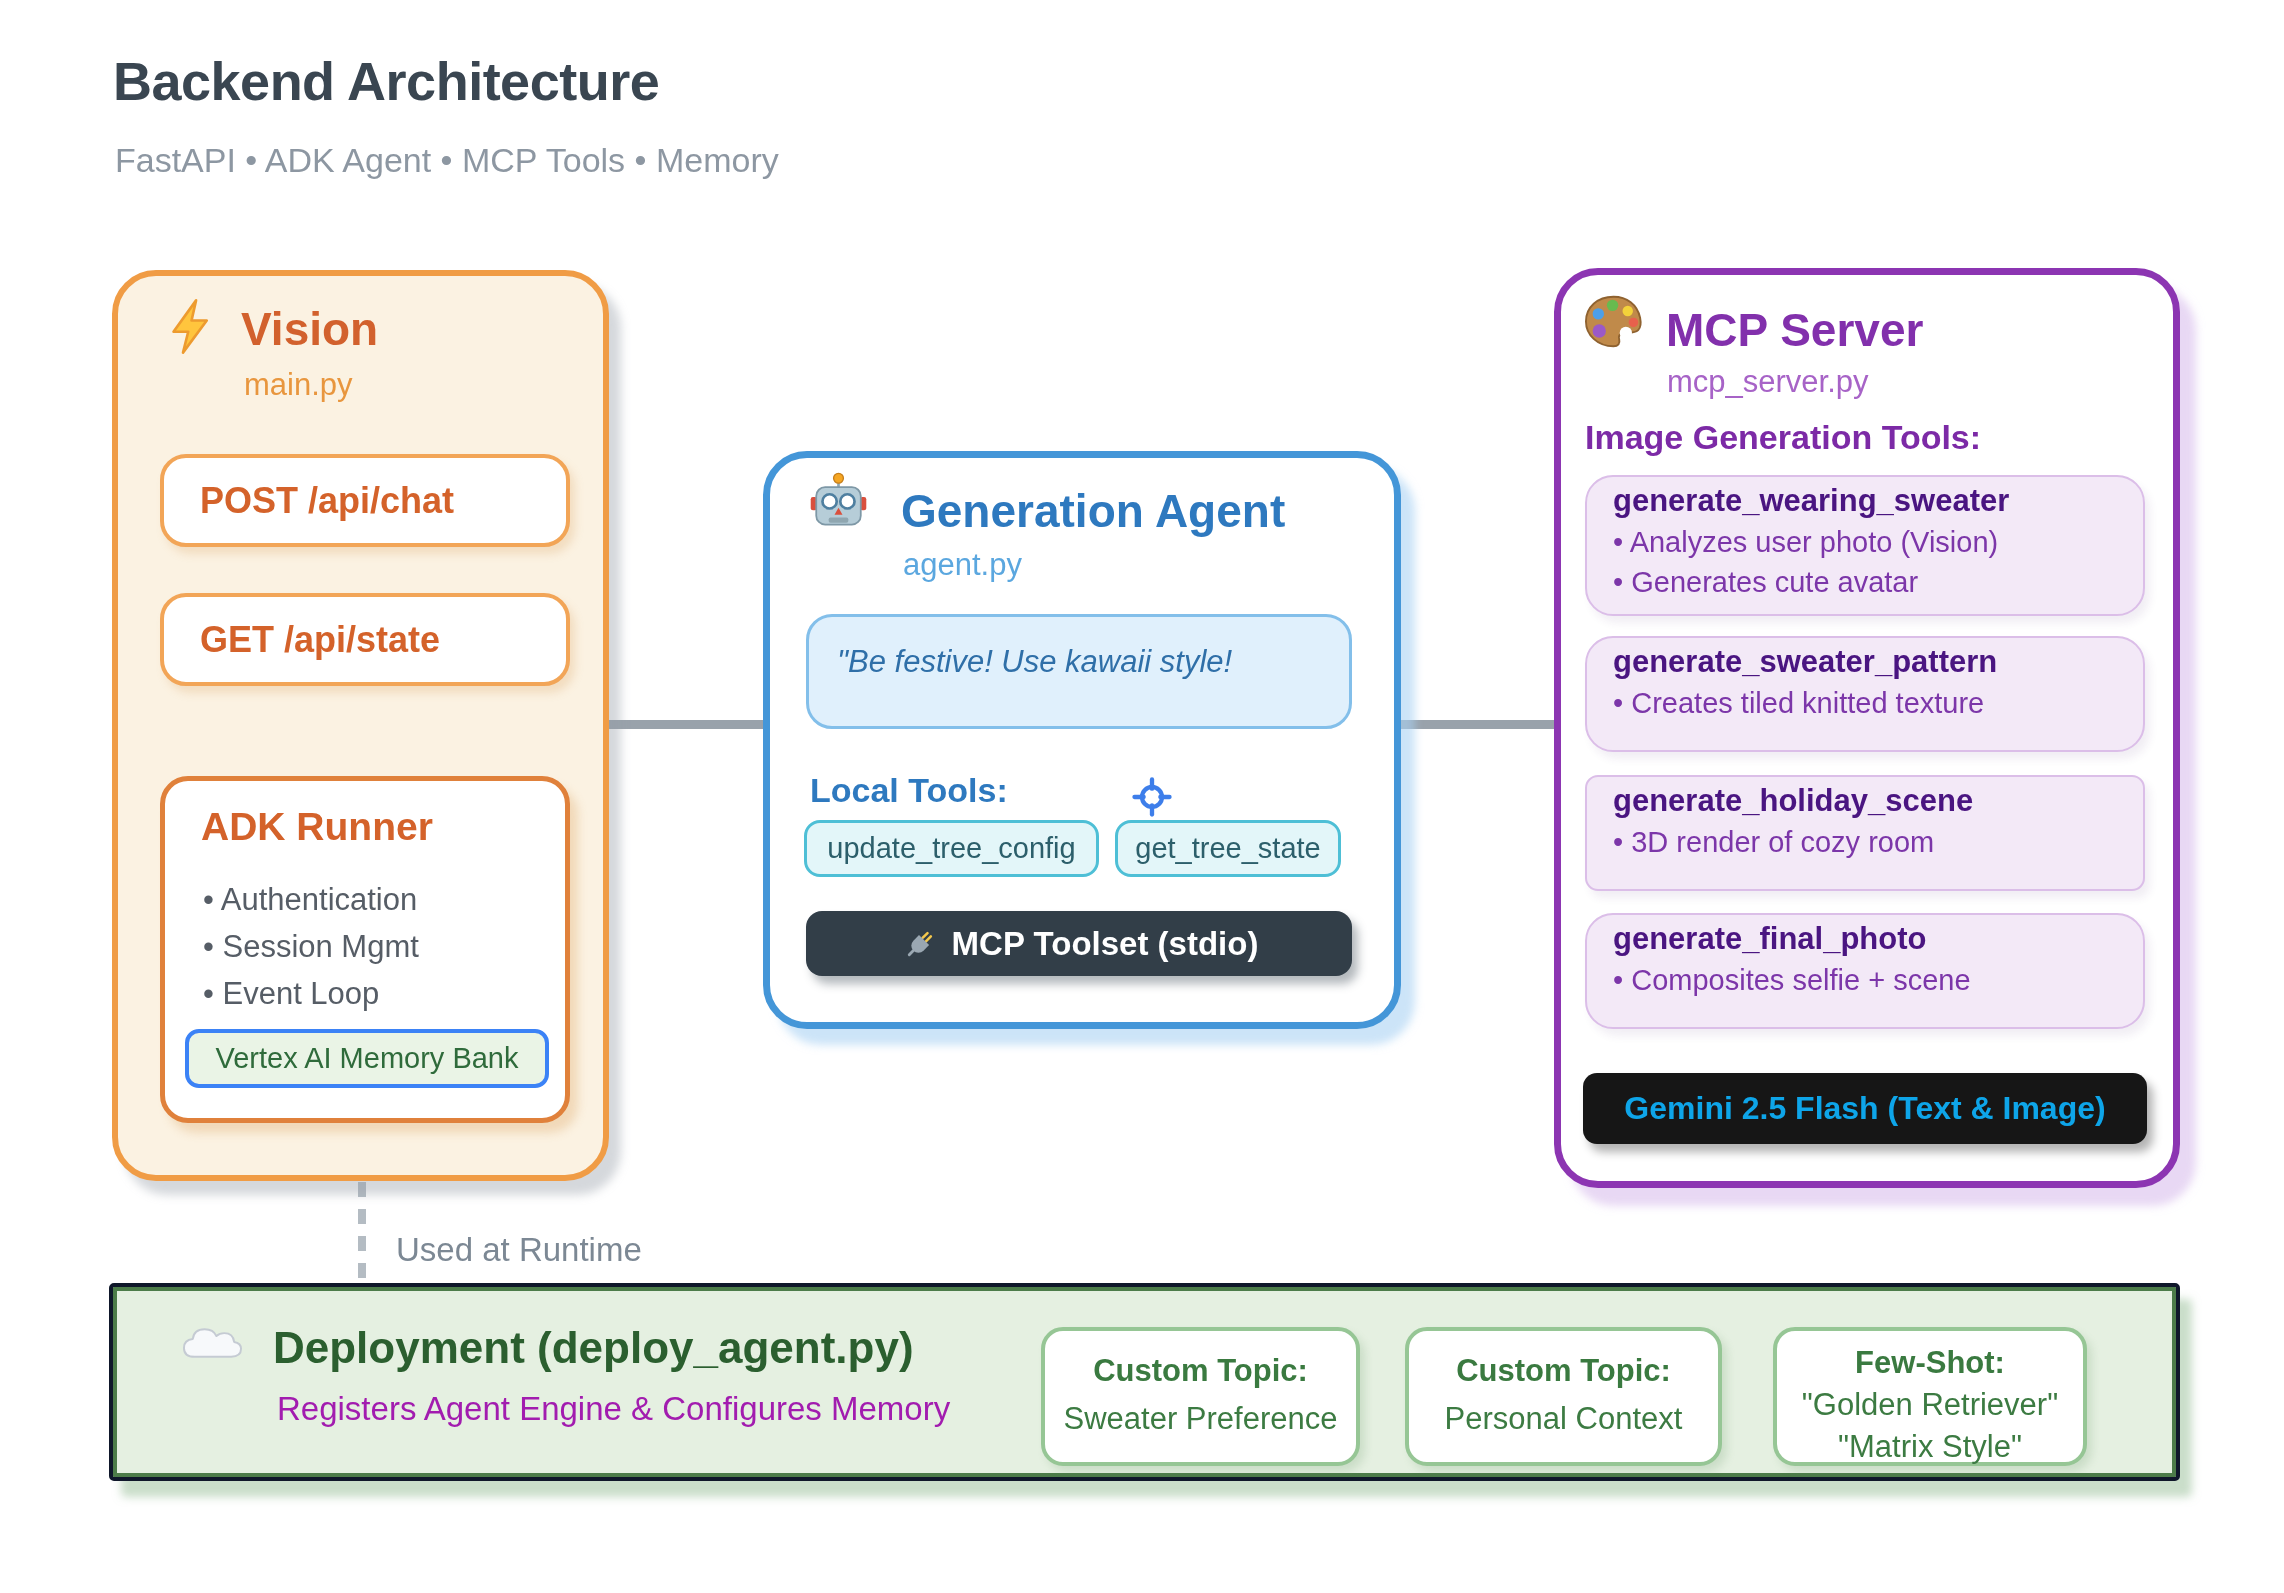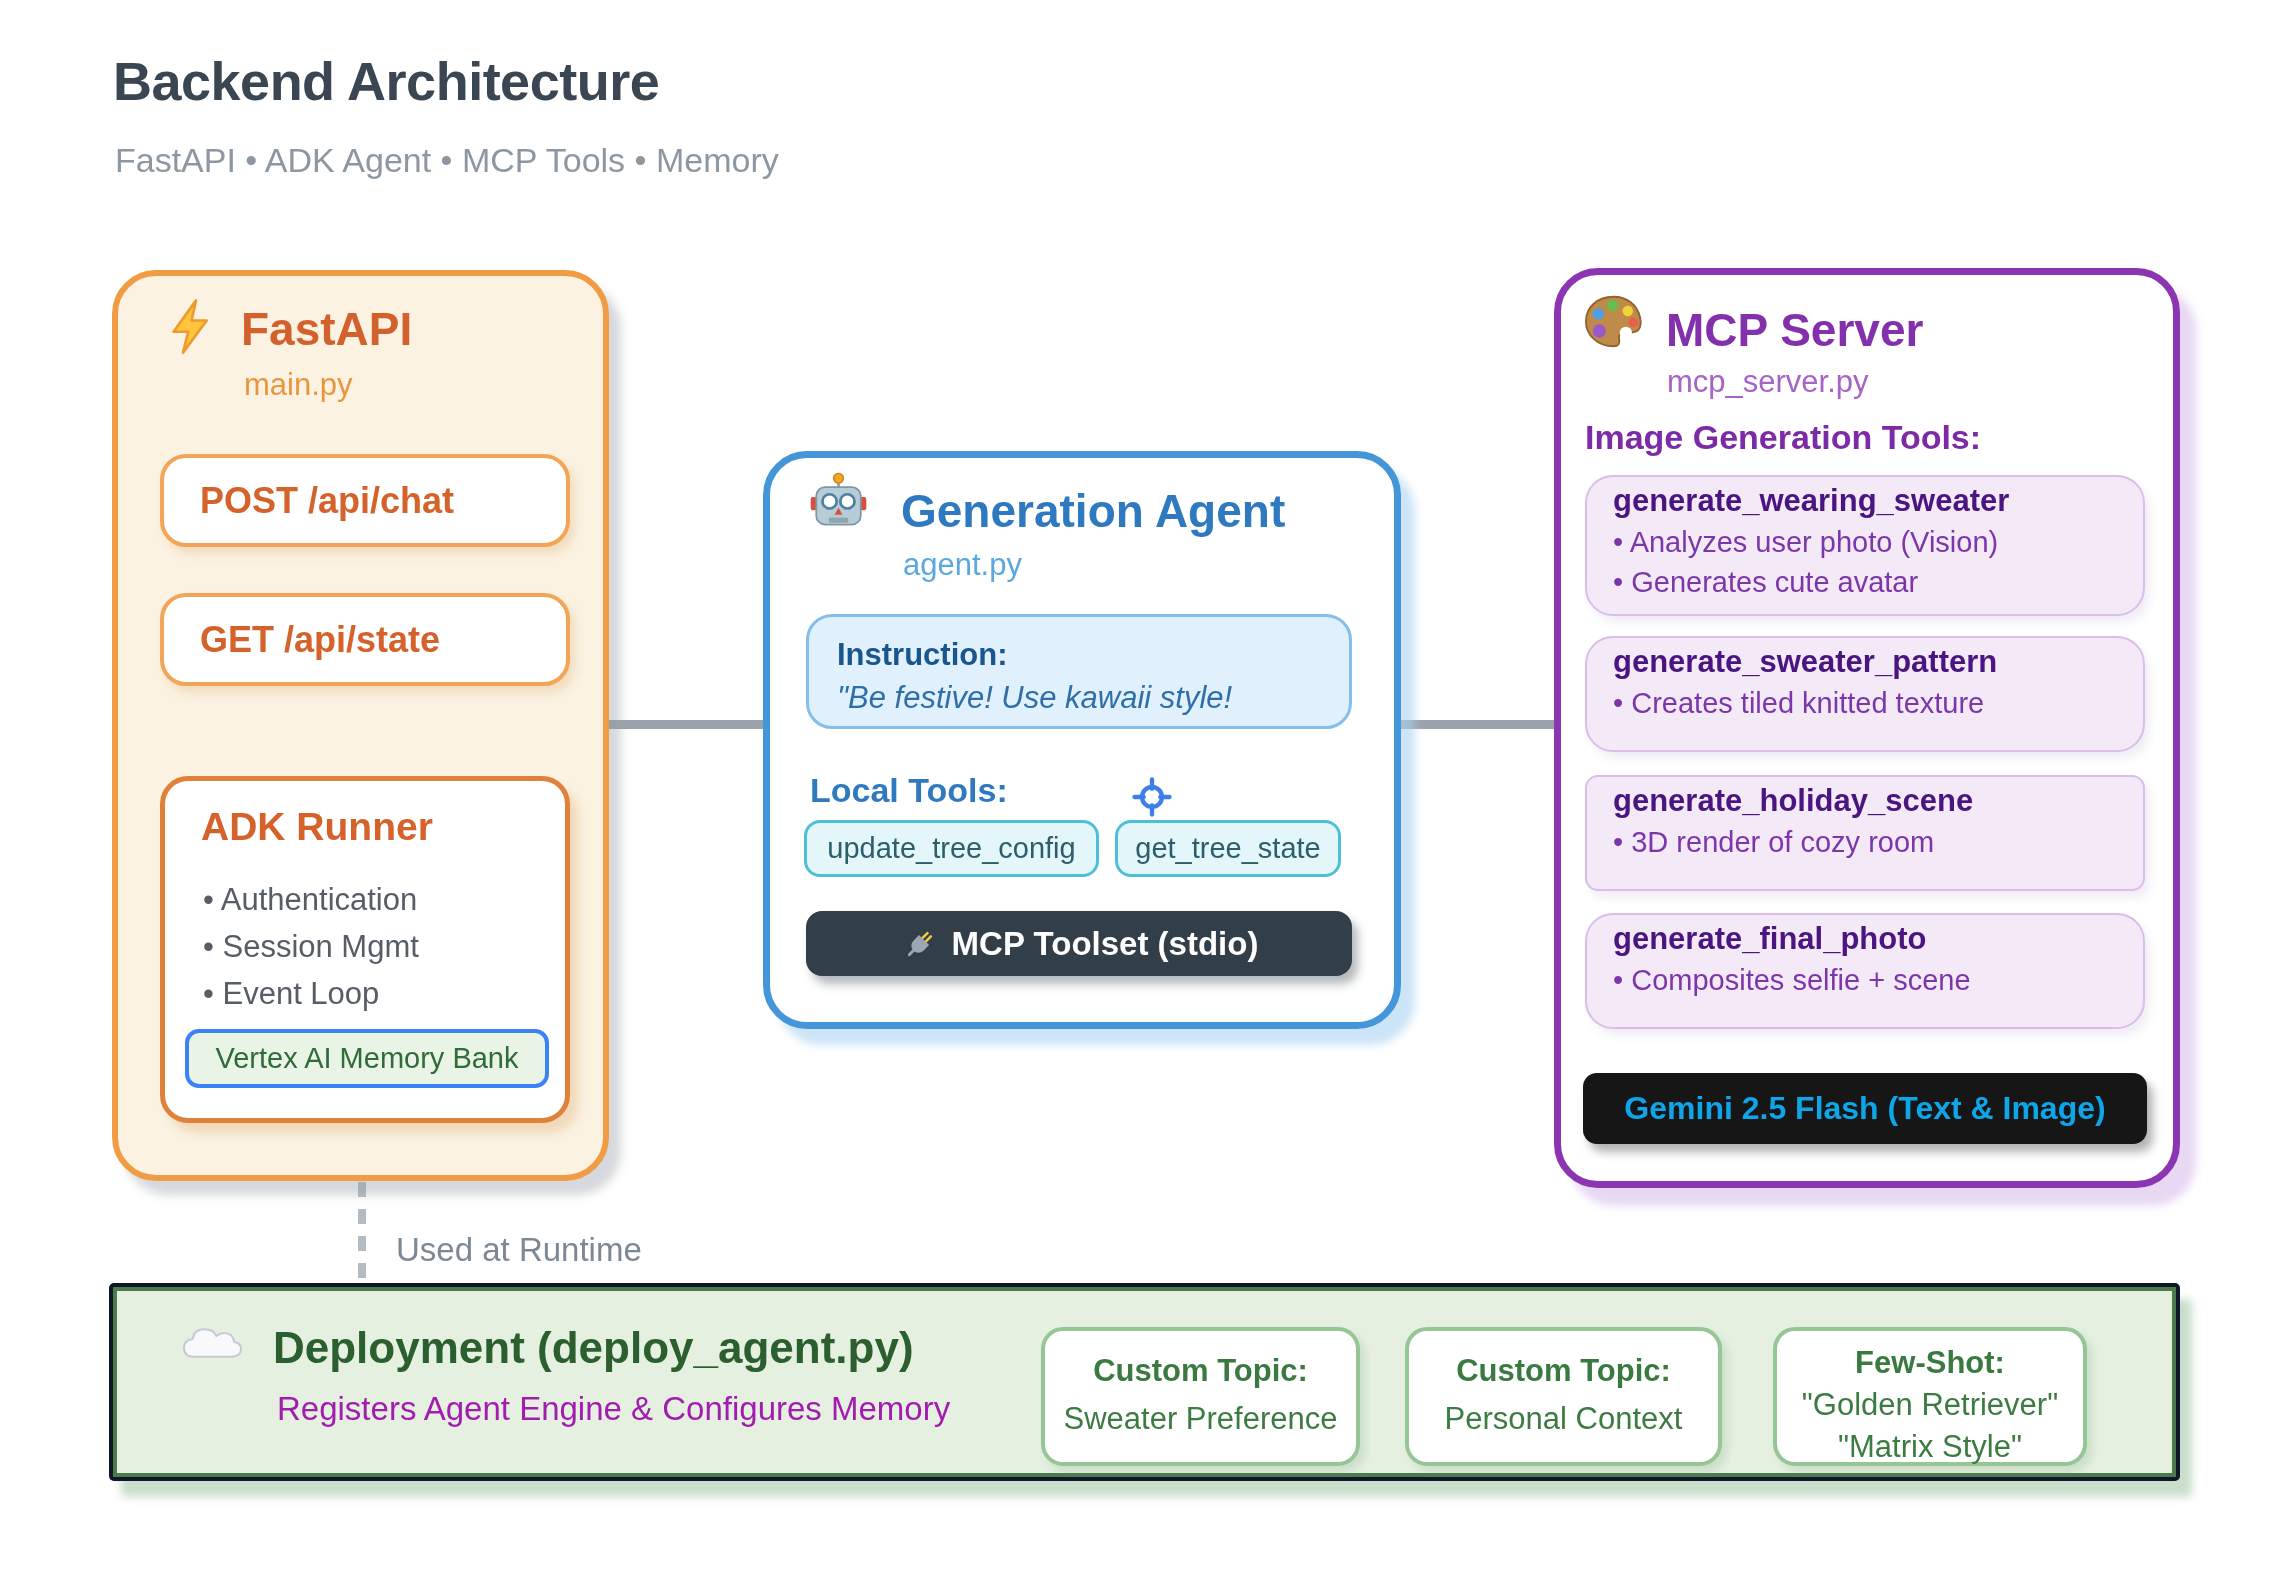--- a/index.html
+++ b/index.html
@@ -121,21 +121,21 @@
 
   <div class="connector connector-left"></div>
   <div class="connector connector-right"></div>
   <div class="dashed-line"></div>
   <div class="runtime-label">Used at Runtime</div>
 
   <section class="box fastapi-box">
     <svg class="icon bolt-icon" viewBox="0 0 24 24">
       <path d="M13.5 1 4 14.2h6.2L8 23l10-13.5h-6.4z" fill="#FFC53D" stroke="#ED9B2F" stroke-width="1.1" stroke-linejoin="round"></path>
     </svg>
-    <div class="abs fastapi-title">FastAPI</div>
+    <div class="abs fastapi-title">Vision</div>
     <div class="abs fastapi-file">main.py</div>
 
     <div class="abs endpoint endpoint-post">POST /api/chat</div>
     <div class="abs endpoint endpoint-get">GET /api/state</div>
 
     <div class="abs adk-box">
       <div class="abs adk-title">ADK Runner</div>
       <div class="abs adk-bullets">
         <div class="bullet">Authentication</div>
         <div class="bullet">Session Mgmt</div>
@@ -154,21 +154,20 @@
       <rect x="7" y="17" width="50" height="42" rx="10" fill="#B6CDD8" stroke="#7E98A6" stroke-width="2"></rect>
       <circle cx="22" cy="33" r="8" fill="#ffffff" stroke="#4E7FA0" stroke-width="3"></circle>
       <circle cx="42" cy="33" r="8" fill="#ffffff" stroke="#4E7FA0" stroke-width="3"></circle>
       <polygon points="32,40 27.5,48 36.5,48" fill="#D94F3D"></polygon>
       <rect x="21" y="51" width="22" height="6" rx="2" fill="#8FA6B0"></rect>
     </svg>
     <div class="abs agent-title">Generation Agent</div>
     <div class="abs agent-file">agent.py</div>
 
     <div class="abs instruction-box">
-      <div class="instruction-label">Instruction:</div>
       <div class="instruction-text">"Be festive! Use kawaii style!</div>
     </div>
 
     <div class="abs local-tools-label">Local Tools:</div>
     <svg class="icon crosshair-icon" viewBox="0 0 24 24">
       <g stroke="#3D7EEA" stroke-width="2.6" stroke-linecap="round" fill="none">
         <circle cx="12" cy="12" r="6"></circle>
         <line x1="12" y1="1.5" x2="12" y2="7"></line>
           <line x1="12" y1="17" x2="12" y2="22.5"></line>
         <line x1="1.5" y1="12" x2="7" y2="12"></line>

